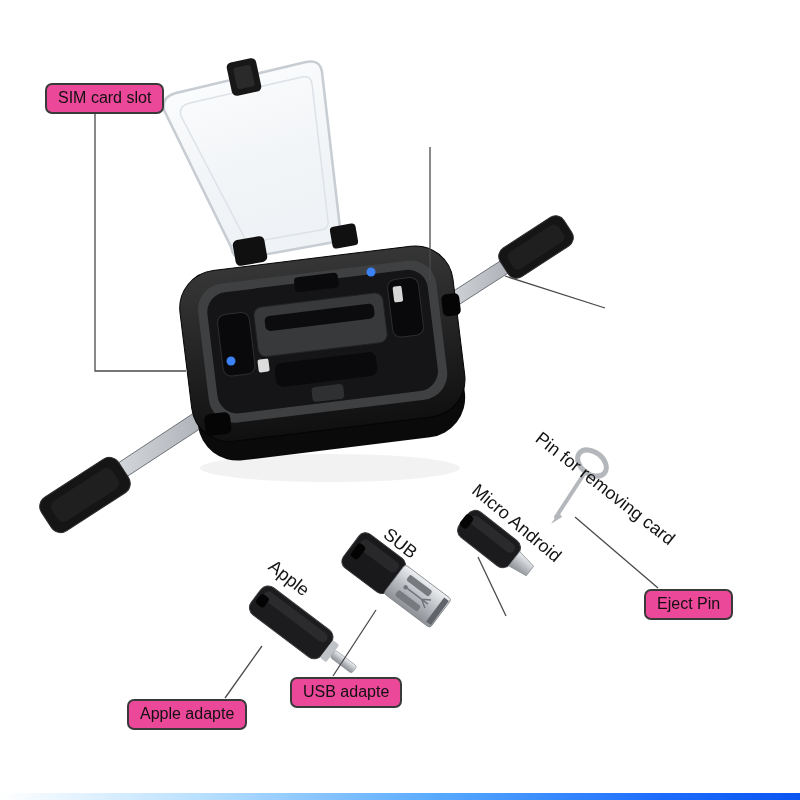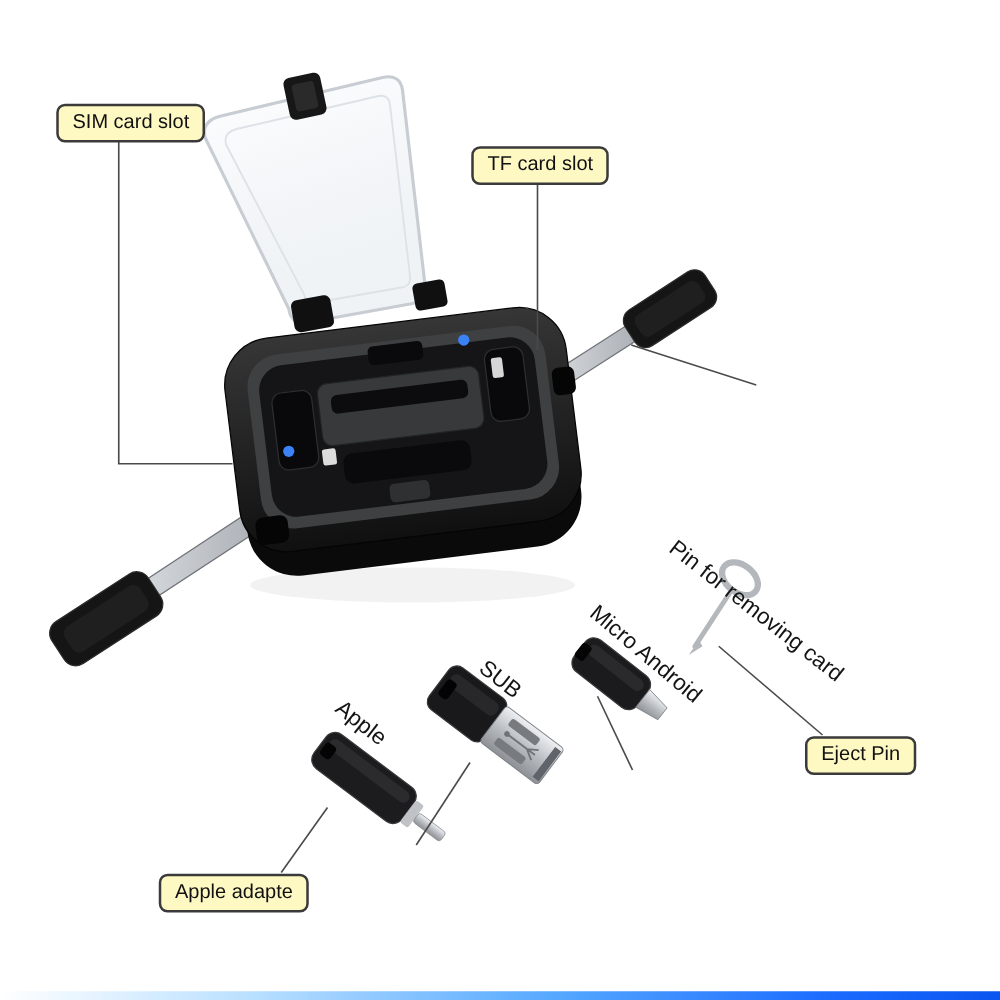--- a/index.html
+++ b/index.html
@@ -1,21 +1,21 @@
 <!DOCTYPE html>
 <html style="--accent-blue: #0a55f0; --dot-blue: #3b82f6; --label-border: #3a3a3a;"><head>
 <meta charset="utf-8">
 <style>
   html,body{margin:0;padding:0;}
   body{width:800px;height:800px;background:#ffffff;font-family:"Liberation Sans",sans-serif;}
   .stage{position:relative;width:800px;height:800px;background:#fff;overflow:hidden;}
   .art{position:absolute;left:0;top:0;z-index:1;}
   .callout{
     position:absolute;border:2px solid var(--label-border,#3a3a3a);border-radius:7px;
-    background:#fef9c3;padding:3px 11px;font-size:16px;line-height:1.3;color:#111;
+    background:#ec4899;padding:3px 11px;font-size:16px;line-height:1.3;color:#111;
     white-space:nowrap;z-index:3;
   }
   .diag{
     position:absolute;font-size:18px;font-weight:500;color:#141414;white-space:nowrap;
     transform-origin:left top;z-index:2;
   }
   .bottom-strip{
     position:absolute;left:0;bottom:0;width:100%;height:7px;z-index:2;
     background:linear-gradient(90deg,#ffffff 0%,#b9e0ff 25%,#57a9ff 55%,#1e6dff 82%,var(--accent-blue,#0a55f0) 100%);
   }
@@ -145,22 +145,22 @@
       <path d="M430,147 V280"></path>
       <path d="M605,308 L505,276"></path>
       <path d="M575,517 L658,588"></path>
       <path d="M478,557 L506,616"></path>
       <path d="M376,610 L333,676"></path>
       <path d="M262,646 L225,698"></path>
     </g>
   </svg>
 
   <div class="callout" style="left:45px;top:83px">SIM card slot</div>
-  <div class="callout" style="left:377px;top:117px">TF card slot</div>
   <div class="callout" style="left:644px;top:589px">Eject Pin</div>
+  <div class="callout" style="left:290px;top:677px">USB adapte</div>
   <div class="callout" style="left:127px;top:699px">Apple adapte</div>
 
   <div class="diag" style="left:277px;top:556px;transform:rotate(38deg)">Apple</div>
   <div class="diag" style="left:392px;top:524px;transform:rotate(38deg)">SUB</div>
   <div class="diag" style="left:481px;top:480px;transform:rotate(40deg)">Micro Android</div>
   <div class="diag" style="left:544px;top:428px;transform:rotate(38deg)">Pin for removing card</div>
 
   <div class="bottom-strip"></div>
 </div>
 

